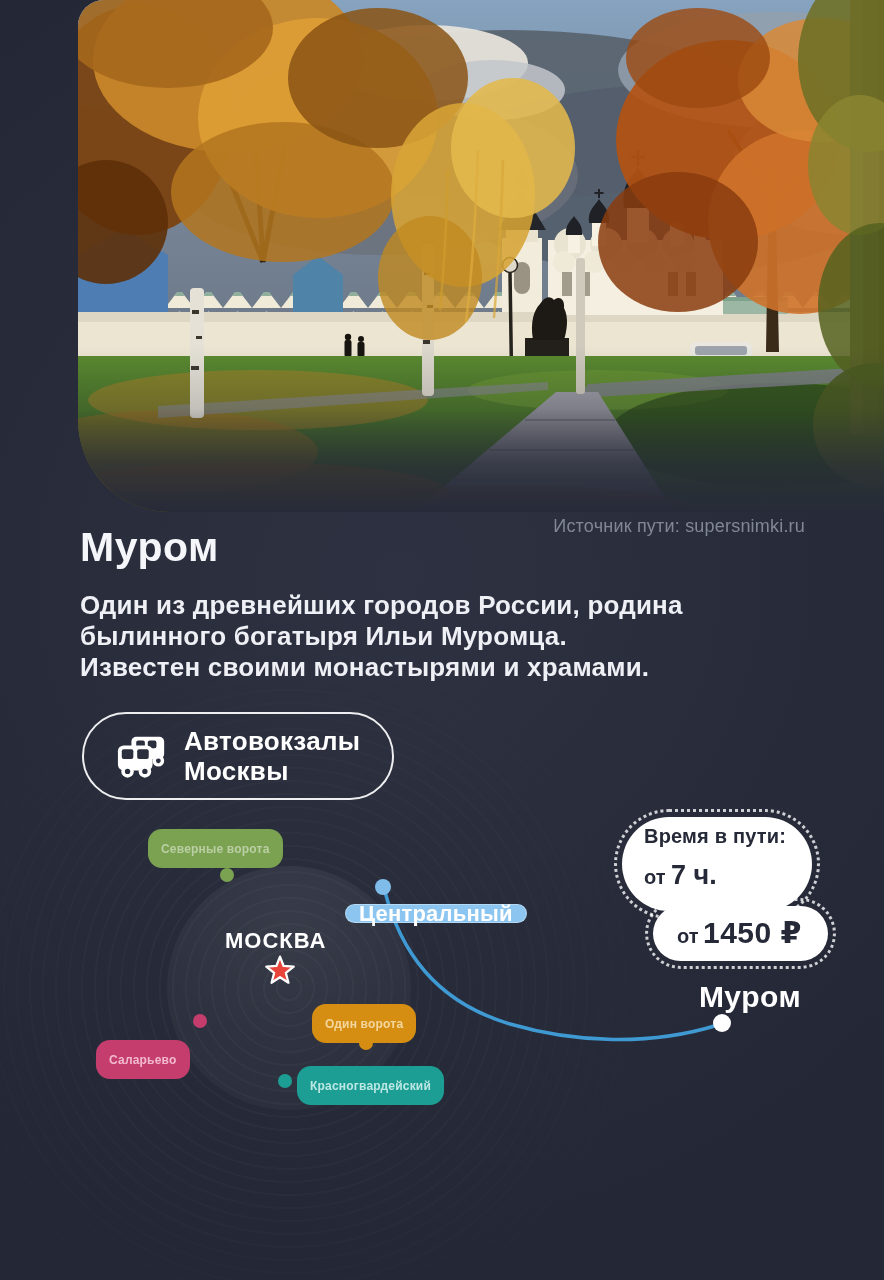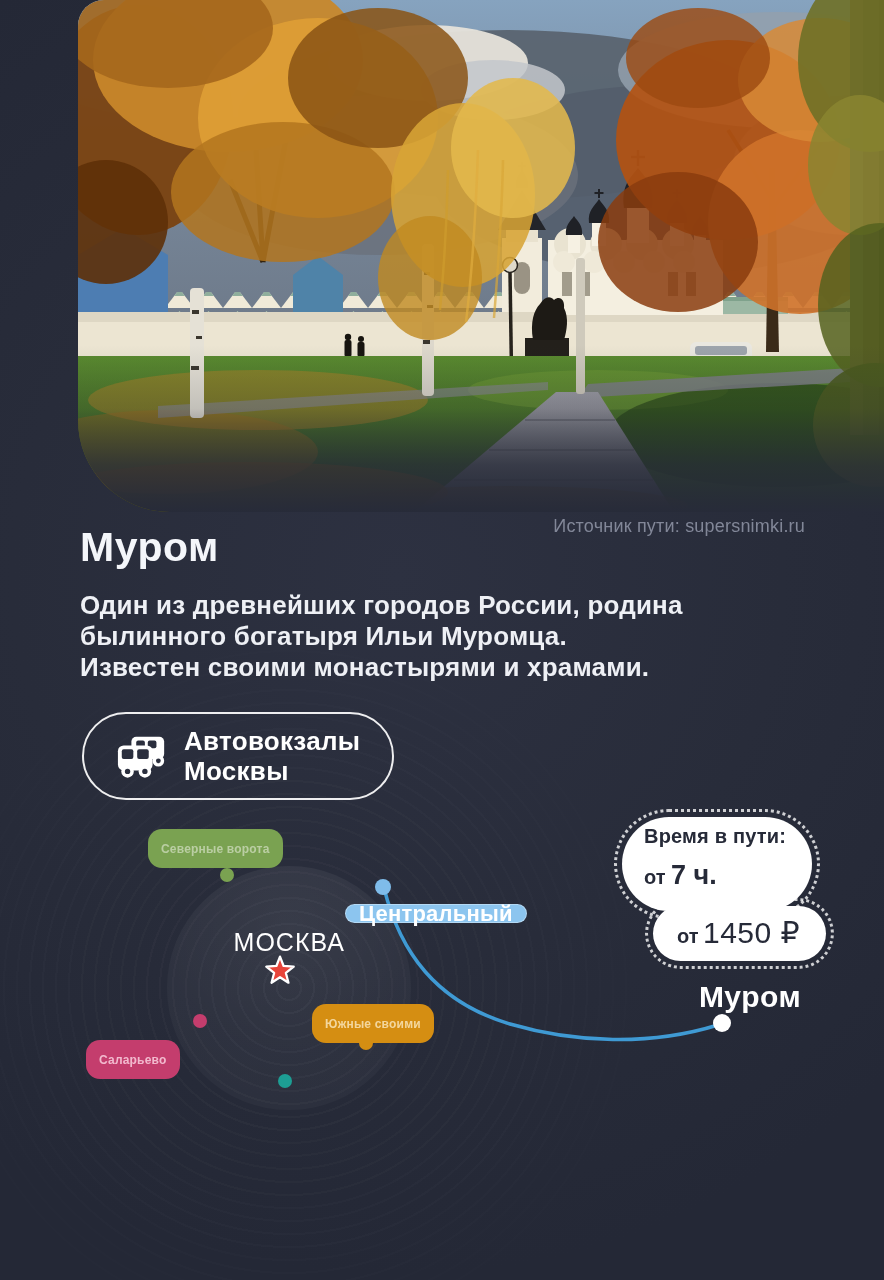--- a/index.html
+++ b/index.html
@@ -53,43 +53,43 @@
     display:flex;align-items:center;padding:0 13px;
     font-size:12px;font-weight:700;letter-spacing:.2px;white-space:nowrap;
   }
   .dot{position:absolute;border-radius:50%;}
   .chip-sever{left:148px;top:829px;background:#7aa251;color:rgba(232,238,222,.58);}
   .dot-sever{left:220px;top:868px;width:14px;height:14px;background:#7aa251;}
   .chip-central{left:345px;top:904px;height:19px;background:#8cc5ef;color:#ffffff;border:1px solid rgba(255,255,255,.35);font-size:22px;border-radius:11px;}
   .dot-central{left:375px;top:879px;width:16px;height:16px;background:#7fbcea;}
   .chip-yuzh{left:312px;top:1004px;background:#d58e12;color:rgba(255,242,211,.72);}
   .dot-yuzh{left:359px;top:1036px;width:14px;height:14px;background:#d58e12;}
-  .chip-salar{left:86px;top:1040px;background:#c43d6d;color:rgba(255,221,233,.78);}
+  .chip-salar{left:96px;top:1040px;background:#c43d6d;color:rgba(255,221,233,.78);}
   .dot-salar{left:193px;top:1014px;width:14px;height:14px;background:#c43d6d;}
   .chip-krasno{left:297px;top:1066px;background:#1d9e94;color:rgba(223,248,245,.82);}
   .dot-krasno{left:278px;top:1074px;width:14px;height:14px;background:#1d9e94;}
   .city-label{
-    position:absolute;left:225px;top:928px;width:120px;text-align:right;
-    font-size:25px;font-weight:400;color:#fff;letter-spacing:1px;
+    position:absolute;left:225px;top:928px;width:120px;text-align:left;
+    font-size:22px;font-weight:700;color:#fff;letter-spacing:1px;
   }
   .star{position:absolute;left:264px;top:954px;width:32px;height:32px;}
   
   .dotted{
     position:absolute;border:3px dotted rgba(255,255,255,.78);border-radius:999px;padding:5px;
   }
   .pill{background:#ffffff;border-radius:999px;color:#262a38;}
   .time-badge{left:614px;top:809px;}
   .time-badge .pill{padding:8px 26px 20px 22px;}
   .time-line1{font-size:20px;font-weight:800;letter-spacing:.2px;}
   .time-line2{font-size:20px;font-weight:700;margin-top:12px;}
   .time-line2 .big{font-size:27px;font-weight:800;}
   .price-badge{left:645px;top:898px;}
   .price-badge .pill{padding:9px 26px 11px 24px;}
   .price-badge .prefix{font-size:20px;font-weight:700;}
-  .price-badge .big{font-size:30px;font-weight:400;letter-spacing:.5px;}
+  .price-badge .big{font-size:30px;font-weight:700;letter-spacing:.5px;}
   .dest-label{
     position:absolute;left:660px;top:980px;width:180px;text-align:center;
     font-size:30px;font-weight:800;color:#fff;letter-spacing:.5px;
   }
   .dot-dest{left:713px;top:1014px;width:18px;height:18px;background:#ffffff;}
 </style>
 </head>
 <body>
 
 <div class="page">
@@ -303,26 +303,27 @@
     <polygon points="15,2.5 18.5,11.6 28.3,12.2 20.7,18.4 23.2,27.8 15,22.5 6.8,27.8 9.3,18.4 1.7,12.2 11.5,11.6" fill="#e8443a" stroke="#ffffff" stroke-width="2.2" stroke-linejoin="round"></polygon>
   </svg>
 
   <div class="dot dot-sever"></div>
   <div class="chip chip-sever">Северные ворота</div>
 
   <div class="dot dot-central"></div>
   <div class="chip chip-central">Центральный</div>
 
   <div class="dot dot-yuzh"></div>
-  <div class="chip chip-yuzh">Южные своими</div>
+  <div class="chip chip-yuzh">Один ворота</div>
 
   <div class="dot dot-salar"></div>
   <div class="chip chip-salar">Саларьево</div>
 
   <div class="dot dot-krasno"></div>
+  <div class="chip chip-krasno">Красногвардейский</div>
 
   <div class="dotted time-badge">
     <div class="pill">
       <div class="time-line1">Время в пути:</div>
       <div class="time-line2">
         <span>от</span>
         <span class="big">7 ч.</span>
       </div>
     </div>
   </div>

